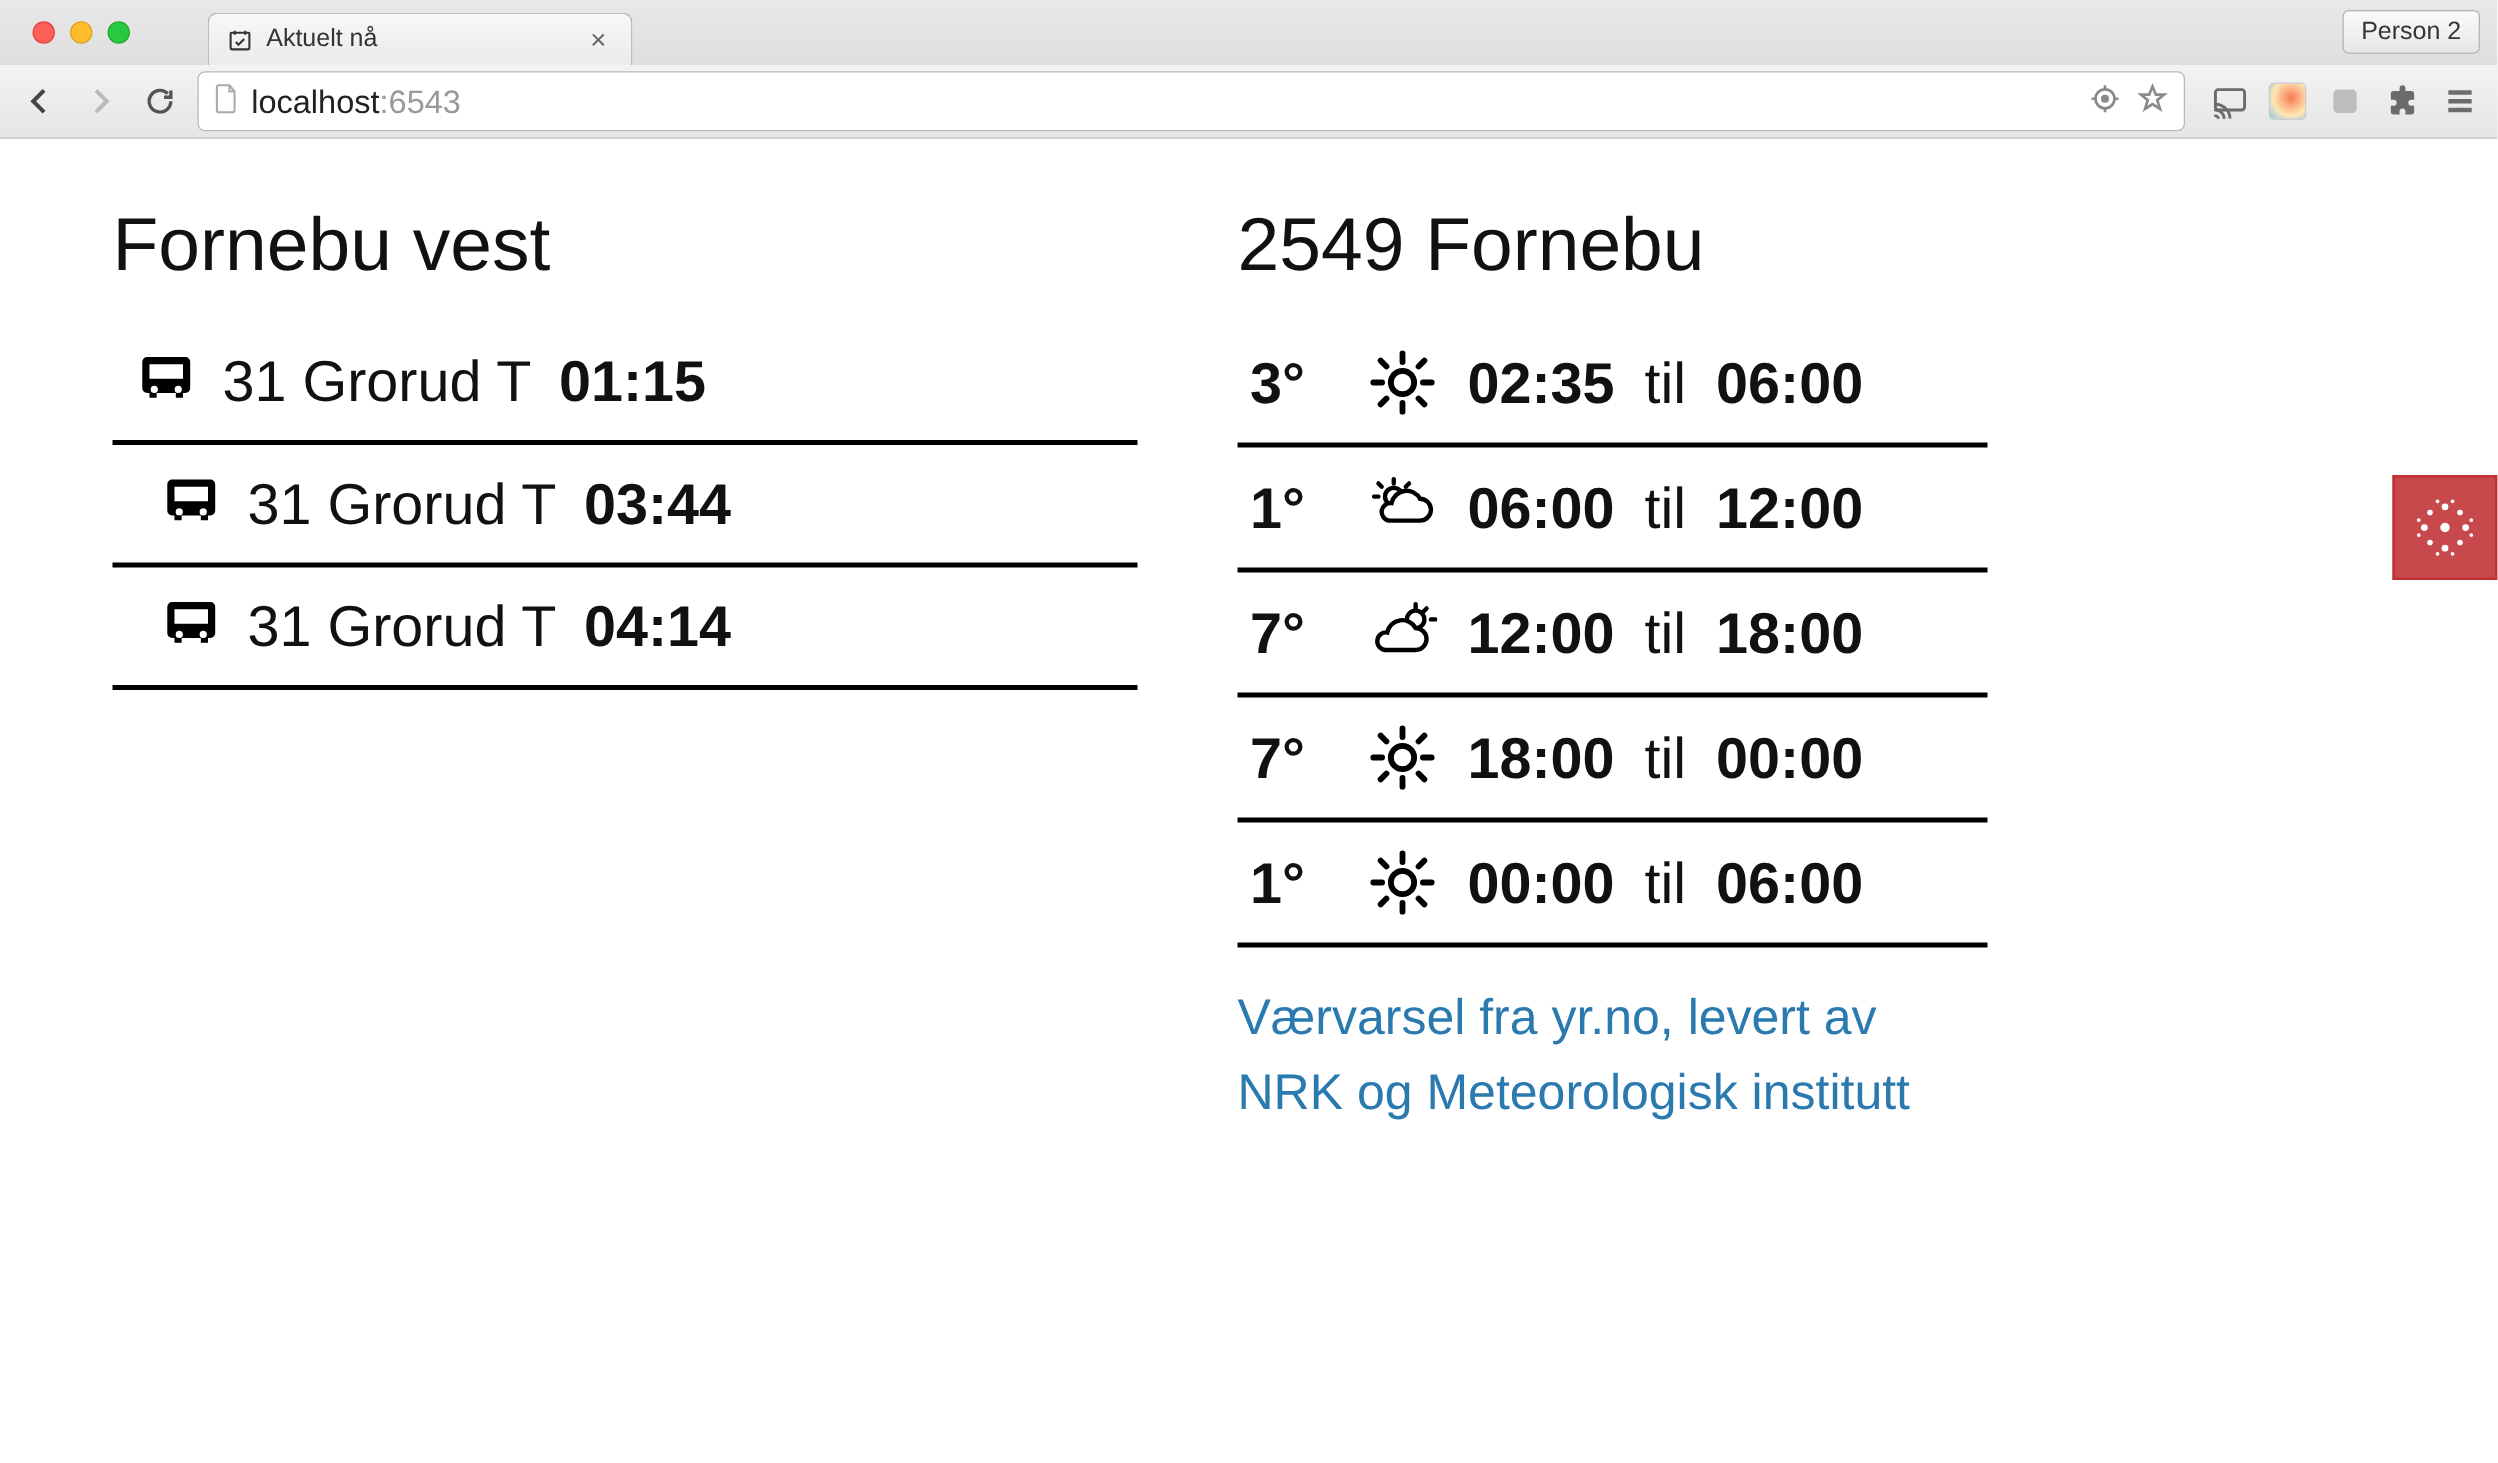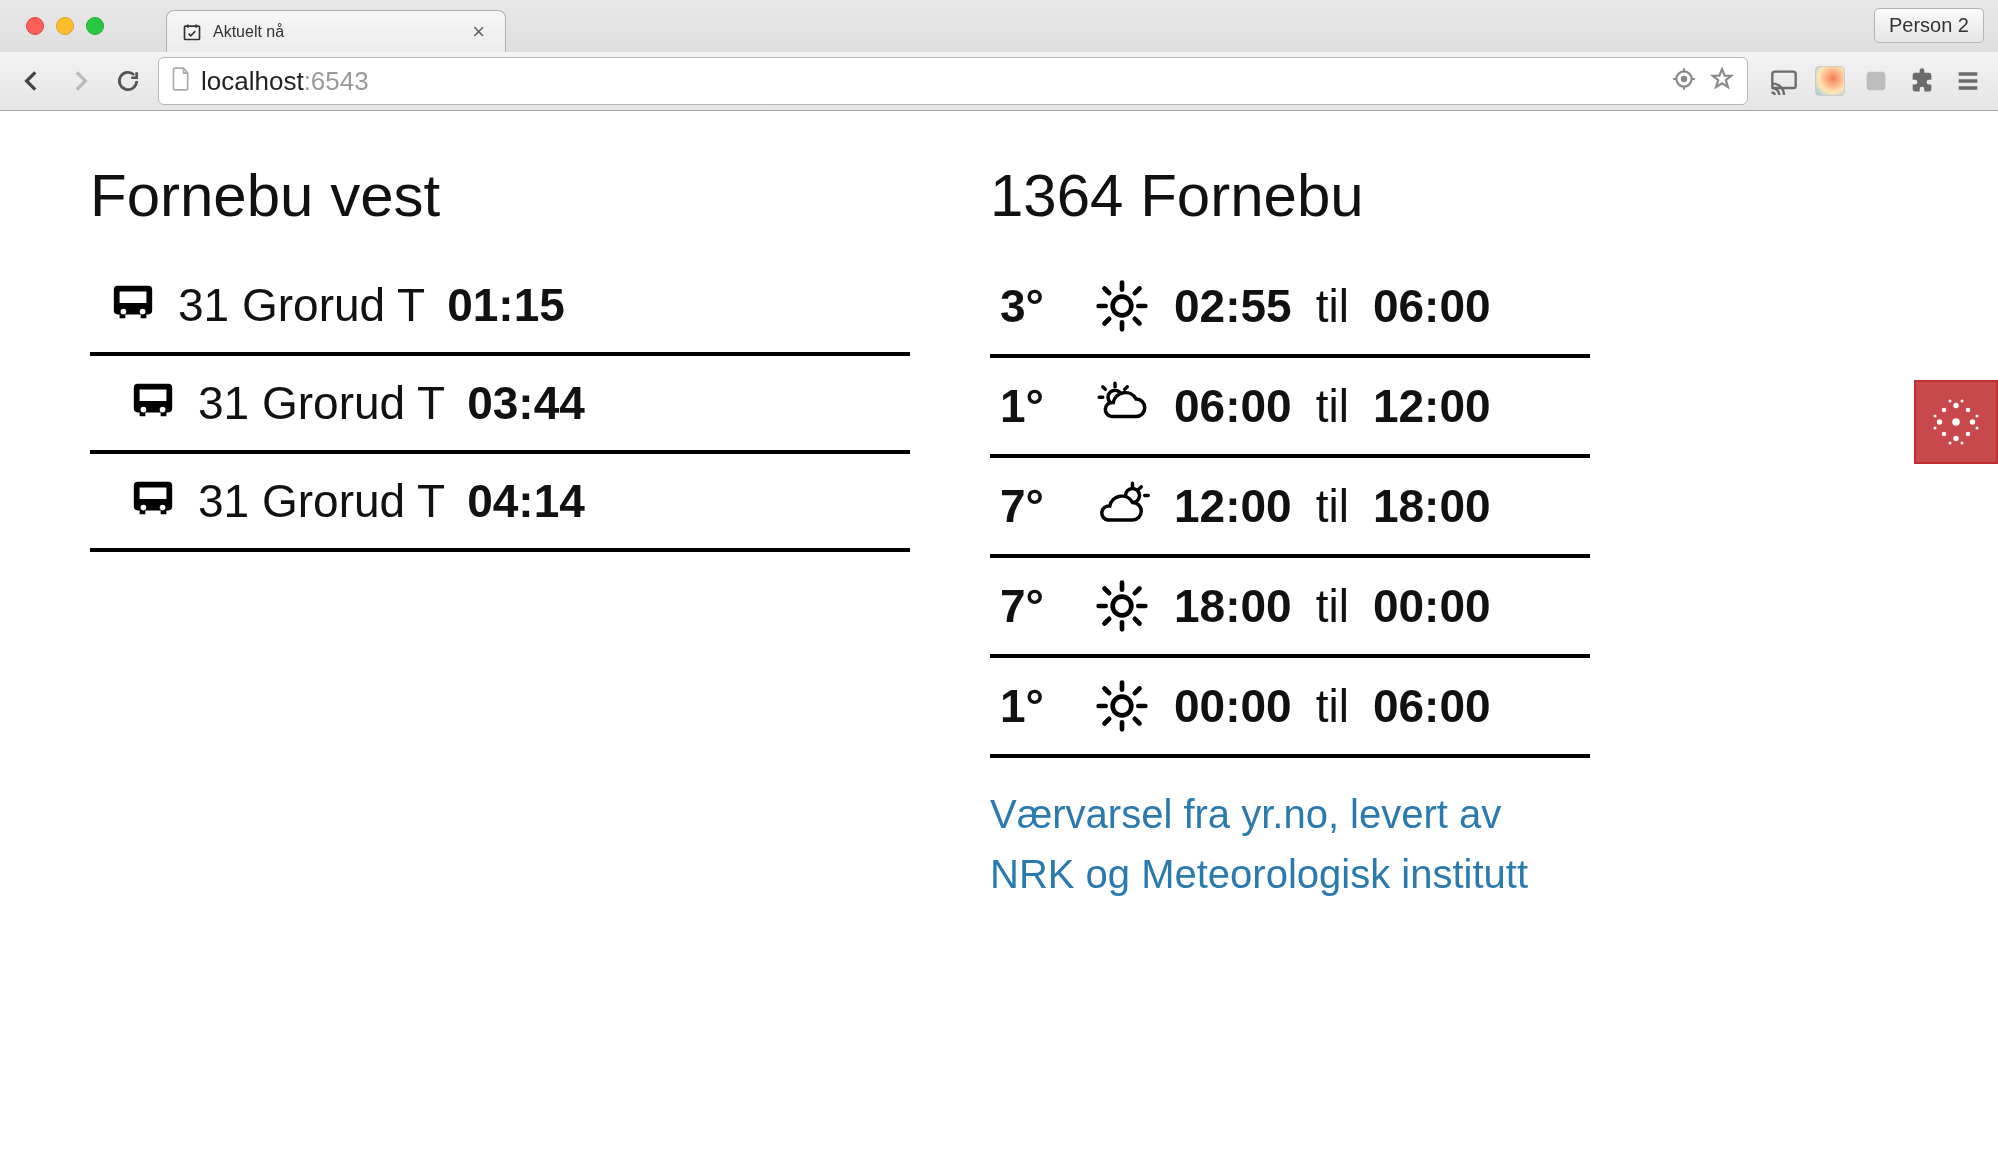--- a/index.html
+++ b/index.html
@@ -47,21 +47,21 @@
       min-width: 340px;
       gap: 10px;
       position: relative;
       margin-left: 50px;
     }
     .tab-favicon {
       width: 22px; height: 22px;
       display: inline-flex; align-items: center; justify-content: center;
     }
     .tab-favicon svg { width: 20px; height: 20px; }
-    .tab-title { font-size: 16px; color: #333; flex: 1; }
+    .tab-title { font-size: 20px; color: #333; flex: 1; }
     .tab-close { font-size: 22px; color: #666; cursor: pointer; padding: 0 6px; }
     .person-badge {
       position: absolute;
       right: 14px; top: 8px;
       background: linear-gradient(to bottom, #fafafa, #e6e6e6);
       border: 1px solid #b5b5b5;
       border-radius: 5px;
       padding: 5px 14px;
       font-size: 20px;
       color: #333;
@@ -307,33 +307,33 @@
           <svg viewBox="0 0 24 24" fill="#000">
               <path d="M4 4h16a2 2 0 0 1 2 2v11a2 2 0 0 1-2 2h-1v2h-3v-2H8v2H5v-2H4a2 2 0 0 1-2-2V6a2 2 0 0 1 2-2zm1 3v6h14V7H5zm2 9a1.5 1.5 0 1 0 0 3 1.5 1.5 0 0 0 0-3zm10 0a1.5 1.5 0 1 0 0 3 1.5 1.5 0 0 0 0-3z"></path>
             </svg>
         </span>
         <span class="route">31 Grorud T</span>
         <span class="time">04:14</span>
       </div>
     </div>
 
     <div class="col" style="width:600px">
-      <h1>1364 Fornebu</h1>
+      <h1>2549 Fornebu</h1>
 
       <div class="wrow">
         <span class="temp">3°</span>
         <span class="wicon">
           <svg viewBox="0 0 24 24" fill="none" stroke="#000" stroke-width="2">
               <circle cx="12" cy="12" r="4"></circle>
               <g stroke-linecap="round">
                 <path d="M12 2v3M12 19v3M2 12h3M19 12h3M4.5 4.5l2 2M17.5 17.5l2 2M19.5 4.5l-2 2M6.5 17.5l-2 2"></path>
               </g>
             </svg>
         </span>
-        <span class="from">02:55</span>
+        <span class="from">02:35</span>
         <span class="til">til</span>
         <span class="to">06:00</span>
       </div>
 
       <div class="wrow">
         <span class="temp">1°</span>
         <span class="wicon">
           <svg viewBox="0 0 32 32" fill="none" stroke="#000" stroke-width="2">
             <circle cx="12" cy="11" r="4"></circle>
             <g stroke-linecap="round">

